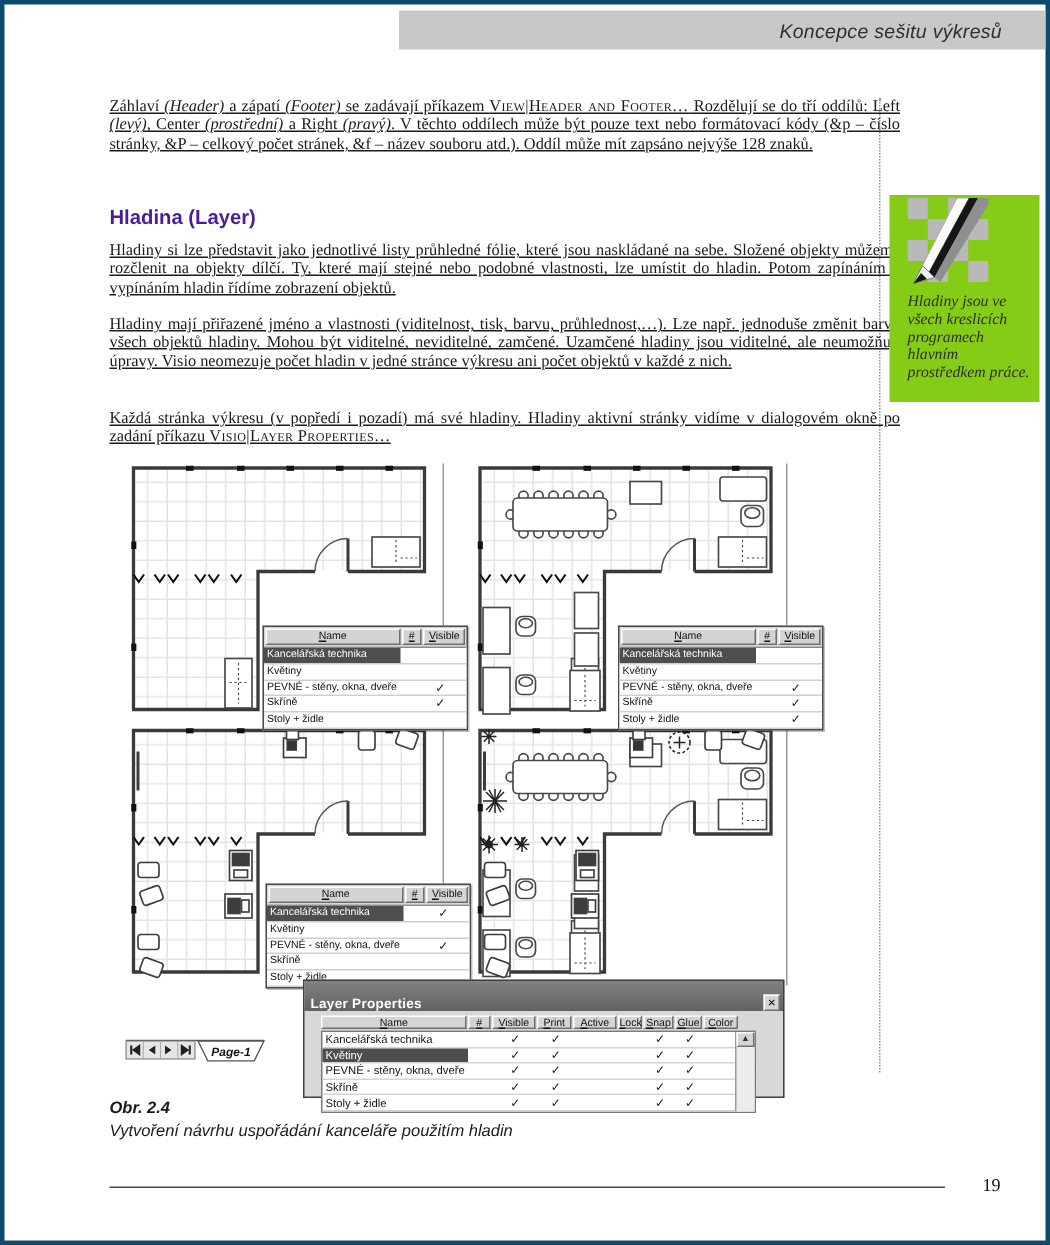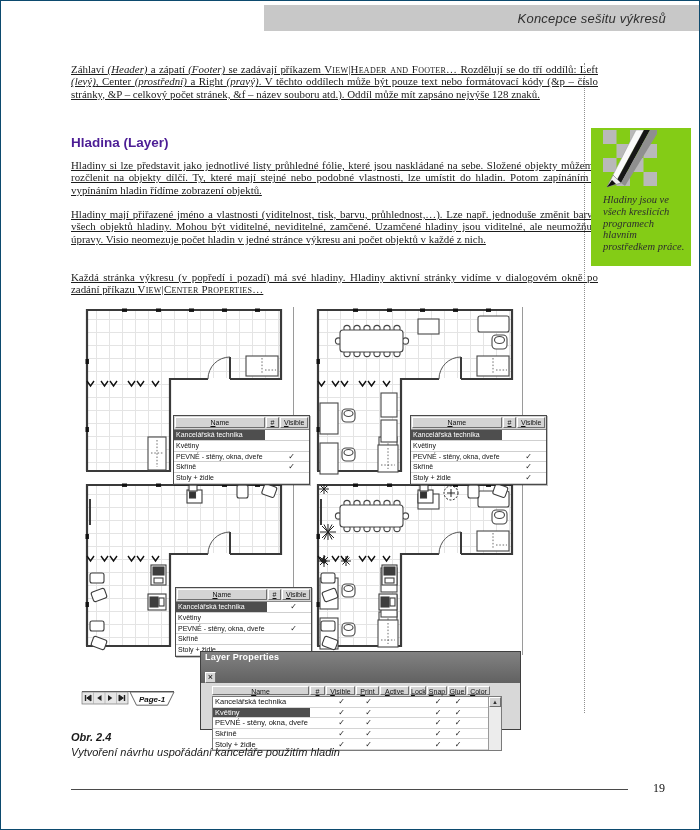--- a/index.html
+++ b/index.html
@@ -1,16 +1,16 @@
 <!DOCTYPE html>
 <html lang="cs"><head>
 <meta charset="utf-8">
 <style>
   html,body{margin:0;padding:0;background:#fff;}
-  .page{position:relative;width:700px;height:830px;background:#fff;border:1px solid #0c4a6e;
+  .page{position:relative;width:700px;height:830px;background:#fff;border:3px solid #0c4a6e;
         box-sizing:border-box;overflow:hidden;font-family:"Liberation Sans",sans-serif;}
 
   
   .header-bar{position:absolute;left:263px;top:4px;width:436px;height:26px;background:#c8c8c8;
               display:flex;align-items:center;justify-content:flex-end;padding-right:34px;box-sizing:border-box;}
   .header-bar span{font:italic 13px "Liberation Sans",sans-serif;color:#2f2f2f;letter-spacing:.2px;}
 
   
   .body-text{position:absolute;left:70px;top:62px;width:527px;}
   .body-p{position:absolute;width:527px;margin:0;text-align:justify;
@@ -43,22 +43,22 @@
   .md-list{background:#fff;border-top:1px solid #8a8a8a;}
   .md-row{position:relative;height:9.8px;border-bottom:1px solid #cfcfcf;}
   .md-name{position:absolute;left:0;top:0;height:9.8px;width:91px;padding-left:2px;box-sizing:border-box;
            font-size:7px;line-height:9.5px;color:#111;white-space:nowrap;overflow:hidden;}
   .md-name.sel{background:#4e4e4e;color:#fff;}
   .md-check{position:absolute;left:103px;width:29px;text-align:center;font-size:8px;line-height:9.5px;color:#222;}
 
   
   .lp-dialog{position:absolute;left:199px;top:650px;width:321px;height:79px;background:#d8d8d8;
              border:1px solid #3f3f3f;box-sizing:border-box;font-family:"Liberation Sans",sans-serif;}
-  .lp-title{height:31px;background:linear-gradient(#828282,#616161);display:flex;align-items:flex-start;
-            padding:0 2px 0 4px;flex-direction:column;}
+  .lp-title{height:20px;background:linear-gradient(#828282,#616161);display:flex;align-items:flex-end;
+            padding:0 2px 0 4px;}
   .lp-title-text{flex:1;font-weight:bold;font-size:9px;color:#fff;letter-spacing:.2px;}
   .lp-close{width:11px;height:11px;background:#d4d4d4;border:1px solid;border-color:#fff #6f6f6f #6f6f6f #fff;
             font-size:9px;line-height:9px;text-align:center;color:#000;box-sizing:border-box;}
   .lp-body{position:relative;padding:3px 0 0 11px;}
   .lp-head{display:flex;gap:1px;}
   .lp-btn{background:#d4d4d4;border:1px solid;border-color:#fff #6f6f6f #6f6f6f #fff;
           font-size:7px;line-height:9px;height:9px;text-align:center;color:#111;box-sizing:border-box;}
   .w-name{width:97px;} .w-hash{width:15px;} .w-vis{width:29px;} .w-print{width:23px;} .w-active{width:29px;}
   .w-lock{width:16px;} .w-snap{width:20px;} .w-glue{width:18px;} .w-color{width:23px;}
   .lp-list{position:relative;margin-top:1px;width:290px;background:#fff;border:1px solid #7a7a7a;box-sizing:border-box;}
@@ -88,21 +88,21 @@
     <span>Koncepce sešitu výkresů</span>
   </div>
 
   <div class="dotted-rule"></div>
 
   <div class="body-text">
     <p class="body-p p1"><span>Záhlaví </span><span class="i">(Header)</span><span> a zápatí </span><span class="i">(Footer)</span><span> se zadávají příkazem </span><span class="sc">View|Header and Footer…</span><span> Rozdělují se do tří oddílů: Left </span><span class="i">(levý)</span><span>, Center </span><span class="i">(prostřední)</span><span> a Right </span><span class="i">(pravý)</span><span>. V těchto oddílech může být pouze text nebo formátovací kódy (&amp;p – číslo stránky, &amp;P – celkový počet stránek, &amp;f – název souboru atd.). Oddíl může mít zapsáno nejvýše 128 znaků.</span></p>
     <h2 class="sec-heading">Hladina (Layer)</h2>
     <p class="body-p p2">Hladiny si lze představit jako jednotlivé listy průhledné fólie, které jsou naskládané na sebe. Složené objekty můžeme rozčlenit na objekty dílčí. Ty, které mají stejné nebo podobné vlastnosti, lze umístit do hladin. Potom zapínáním a vypínáním hladin řídíme zobrazení objektů.</p>
     <p class="body-p p3">Hladiny mají přiřazené jméno a vlastnosti (viditelnost, tisk, barvu, průhlednost,…). Lze např. jednoduše změnit barvu všech objektů hladiny. Mohou být viditelné, neviditelné, zamčené. Uzamčené hladiny jsou viditelné, ale neumožňují úpravy. Visio neomezuje počet hladin v jedné stránce výkresu ani počet objektů v každé z nich.</p>
-    <p class="body-p p4"><span>Každá stránka výkresu (v popředí i pozadí) má své hladiny. Hladiny aktivní stránky vidíme v dialogovém okně po zadání příkazu </span><span class="sc">View|Center Properties…</span></p>
+    <p class="body-p p4"><span>Každá stránka výkresu (v popředí i pozadí) má své hladiny. Hladiny aktivní stránky vidíme v dialogovém okně po zadání příkazu </span><span class="sc">Visio|Layer Properties…</span></p>
   </div>
 
   <aside class="sidebar">
     <svg class="checker" width="54" height="58" viewBox="0 0 54 58">
       <g fill="#b9b9b9">
         <rect x="0" y="0" width="13.5" height="14"></rect>
           <rect x="27" y="0" width="13.5" height="14"></rect>
         <rect x="13.5" y="14" width="13.5" height="14"></rect>
           <rect x="40.5" y="14" width="13.5" height="14"></rect>
         <rect x="0" y="28" width="13.5" height="14"></rect>

